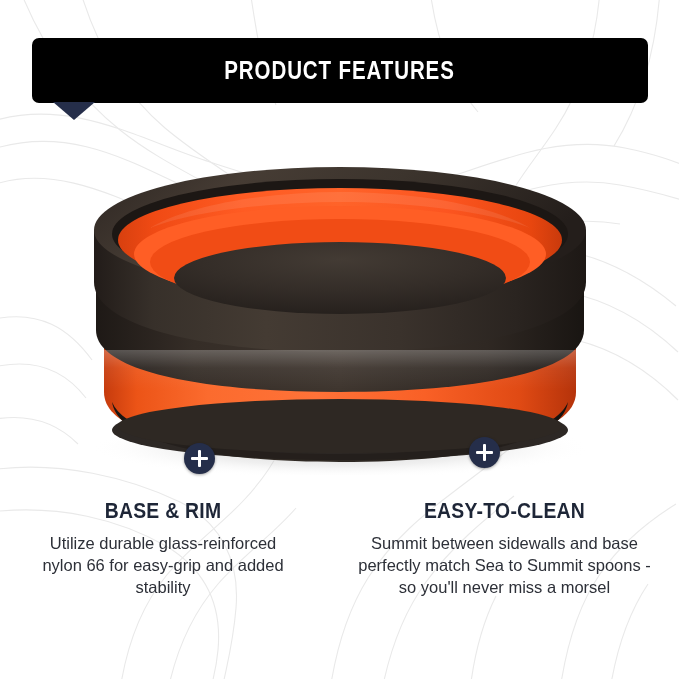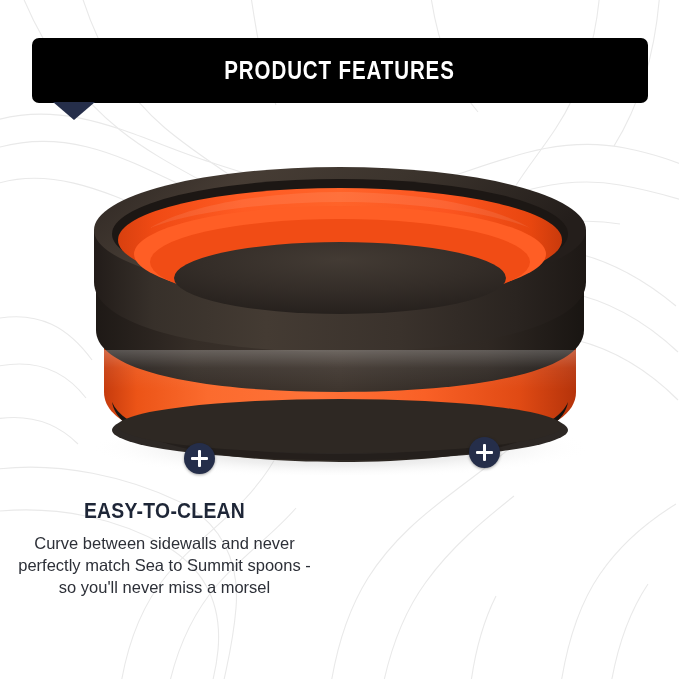--- a/index.html
+++ b/index.html
@@ -307,19 +307,23 @@
     </g>
     <text x="85" y="15" font-family="Liberation Sans, sans-serif" font-size="15" font-weight="700" font-style="italic" fill="#E2E2DE" letter-spacing="-0.2">SUMMIT</text>
   </g>
 </svg>
 
 <div id="hotspot-base-rim" class="hotspot"></div>
 <div id="hotspot-easy-clean" class="hotspot"></div>
 
 <div id="features">
 
+  <div id="feature-col-base-rim" class="feature-col">
+    <h3 class="feature-title">BASE &amp; RIM</h3>
+    <p class="feature-body">Utilize durable glass-reinforced nylon 66 for easy-grip and added stability</p>
+  </div>
 
   <div id="feature-col-easy-clean" class="feature-col">
     <h3 class="feature-title">EASY-TO-CLEAN</h3>
-    <p class="feature-body">Curve between sidewalls and never perfectly match Sea to Summit spoons - so you'll never miss a morsel</p>
+    <p class="feature-body">Summit between sidewalls and base perfectly match Sea to Summit spoons - so you'll never miss a morsel</p>
   </div>
 
 </div>
 
 </body></html>

